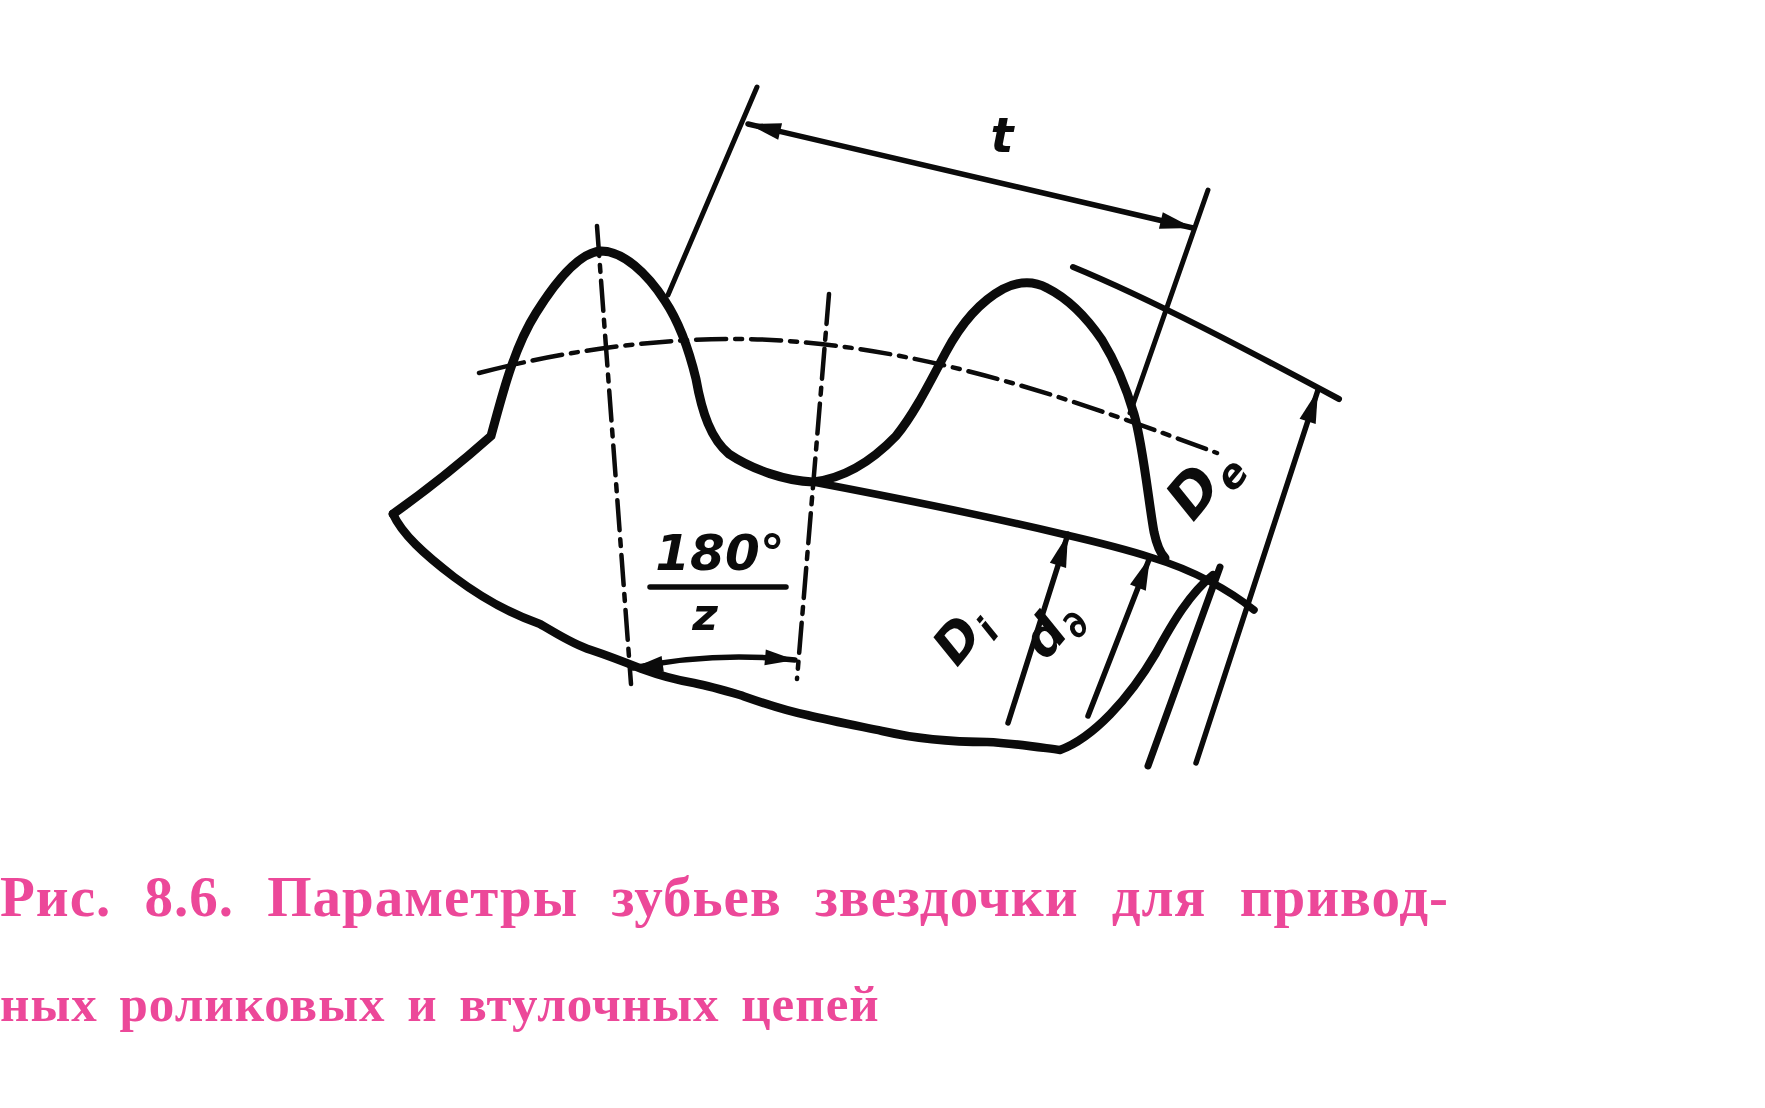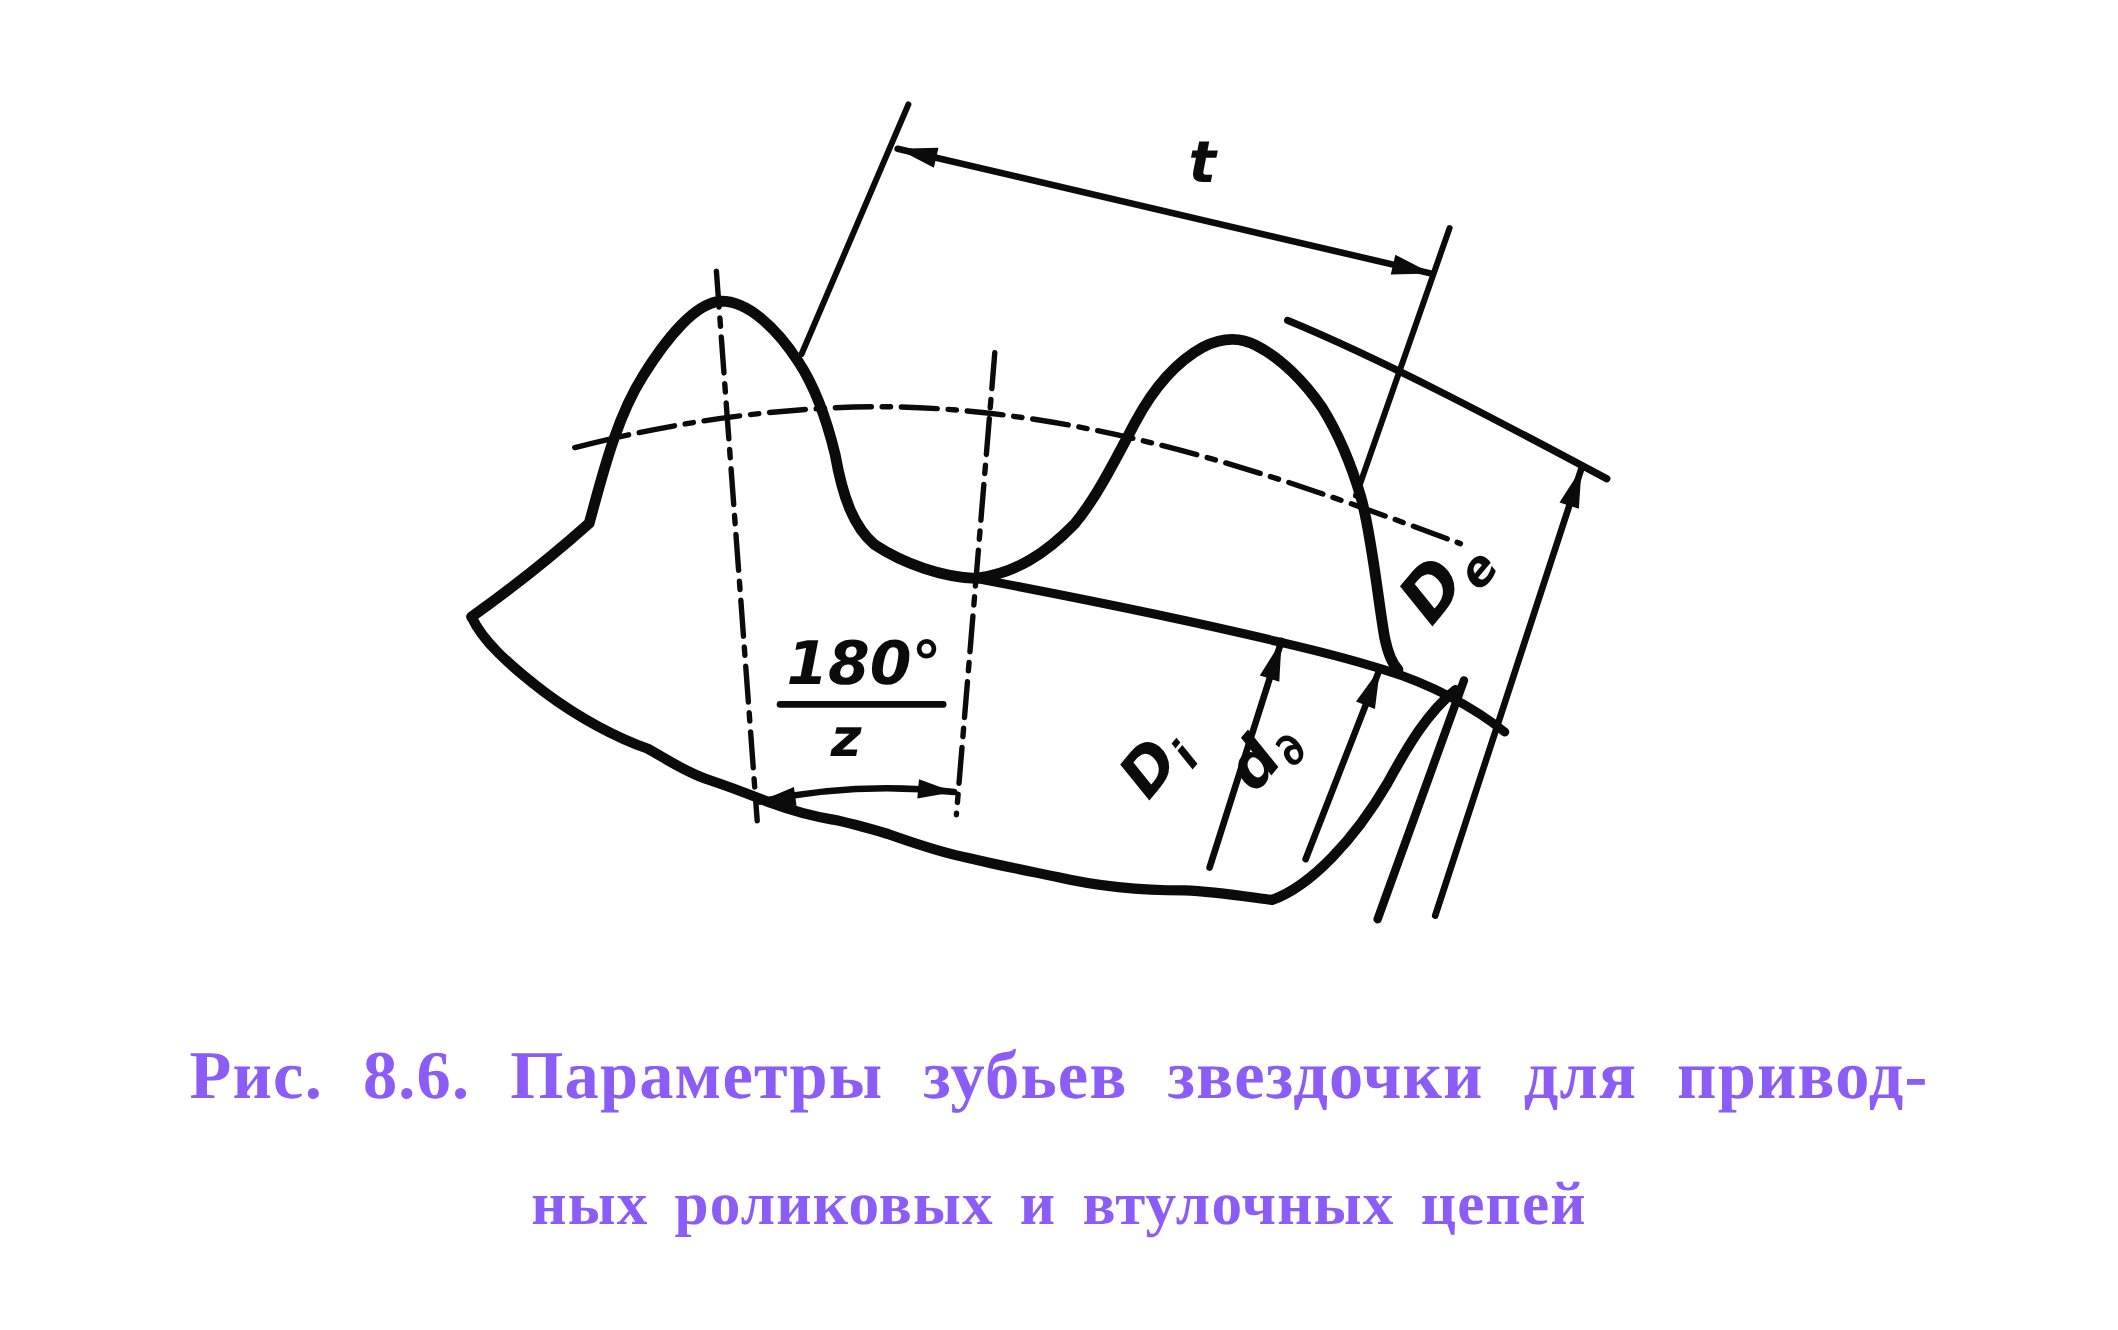--- a/index.html
+++ b/index.html
@@ -14,24 +14,24 @@
     position:absolute;left:0;top:0;
   }
   .dim-label{
     font-family:"DejaVu Sans", sans-serif;
     font-style:italic;
     font-weight:bold;
   }
   .caption{
     position:absolute;
     left:0;width:100%;
-    text-align:center;
+    text-align:left;
     font-family:"Liberation Serif", serif;
     font-weight:bold;
-    color:#8b5cf6;
+    color:#ec4899;
     white-space:nowrap;
   }
   .caption-line1{
     top:864px;
     font-size:57px;
     word-spacing:18px;
     letter-spacing:1px;
   }
   .caption-line2{
     top:975px;

